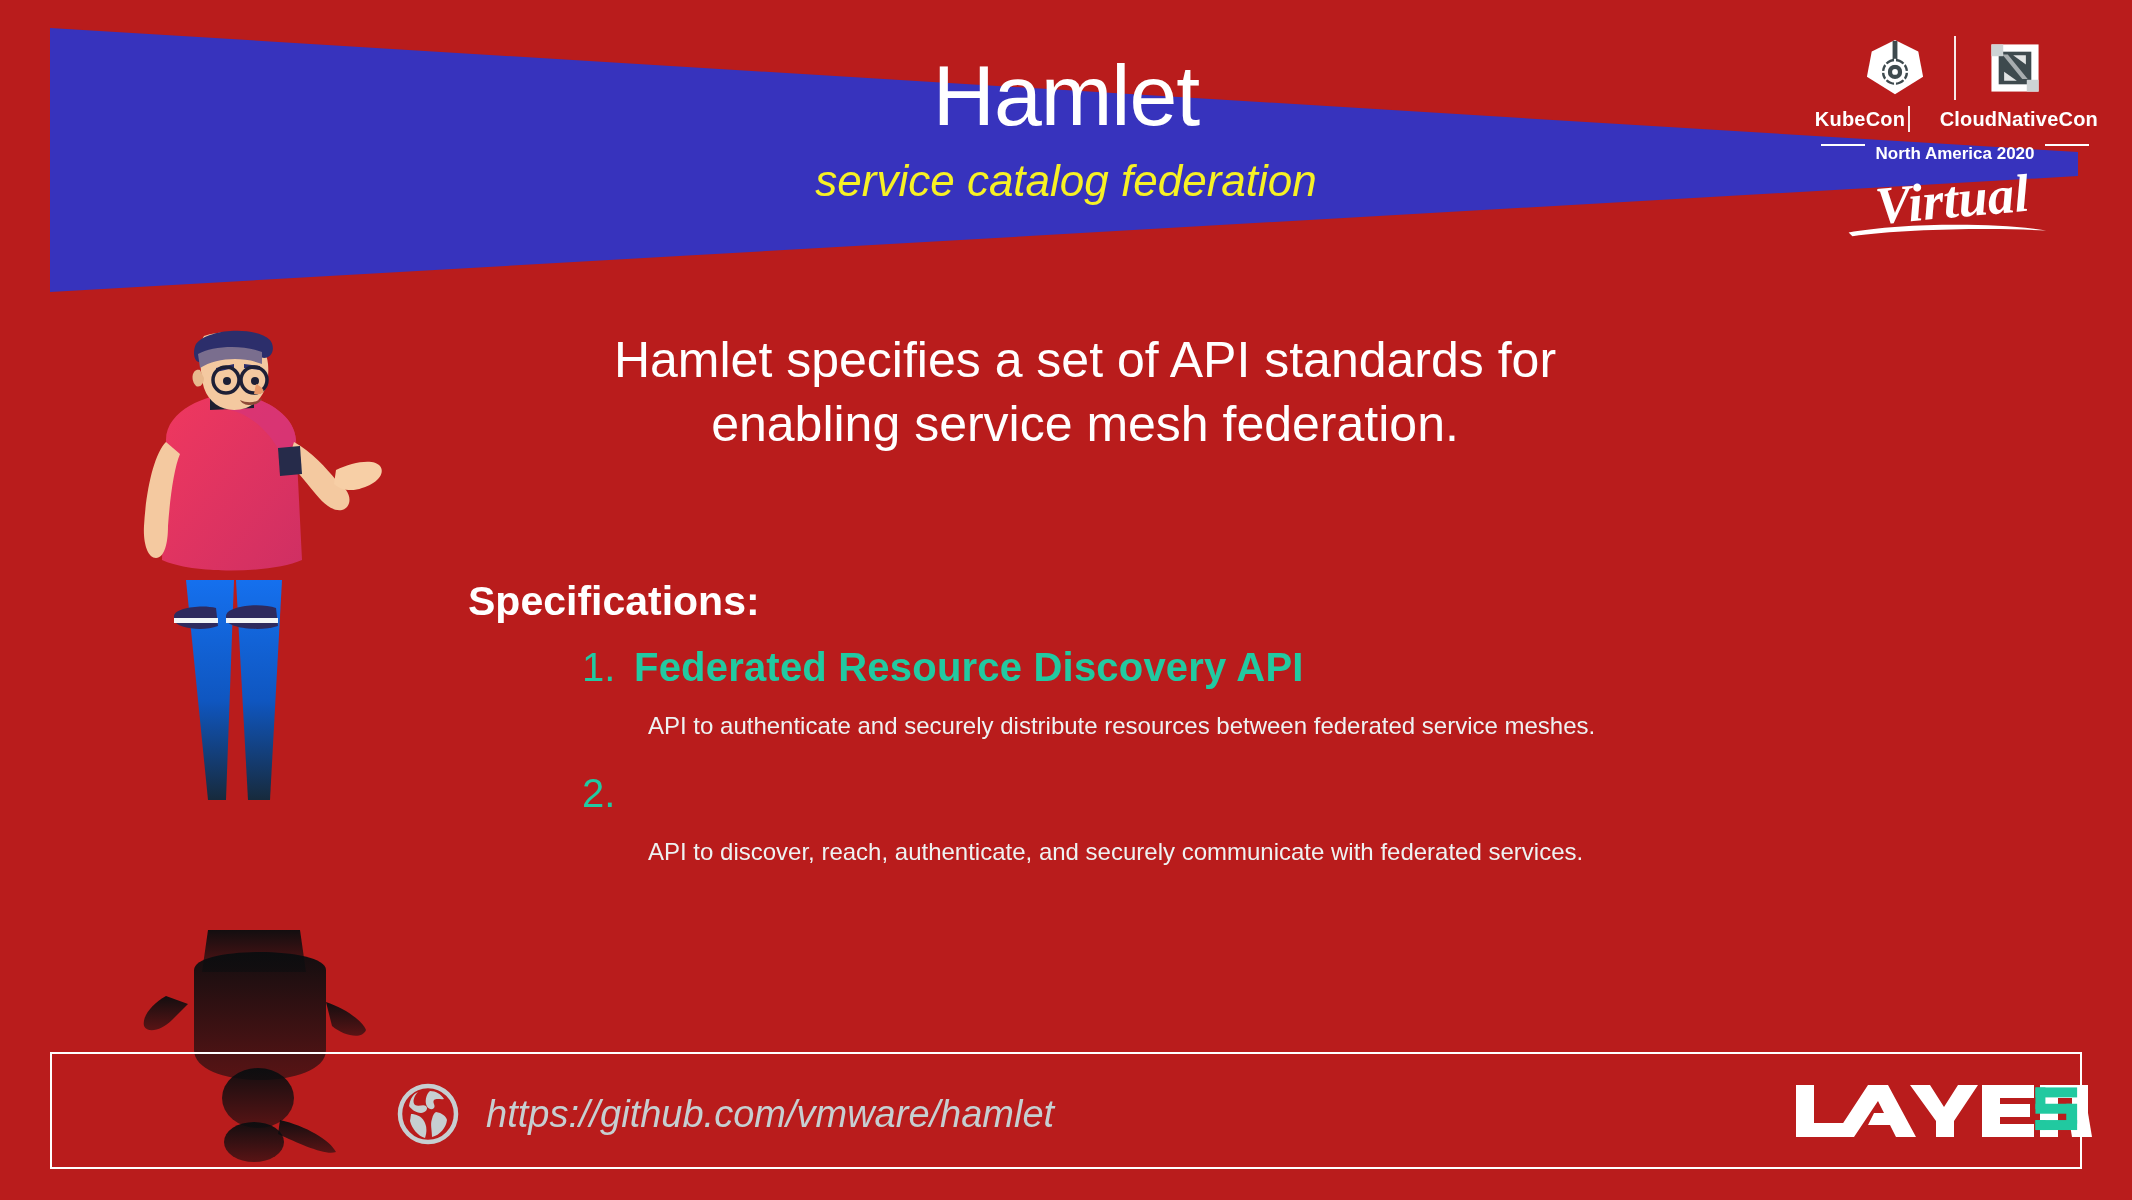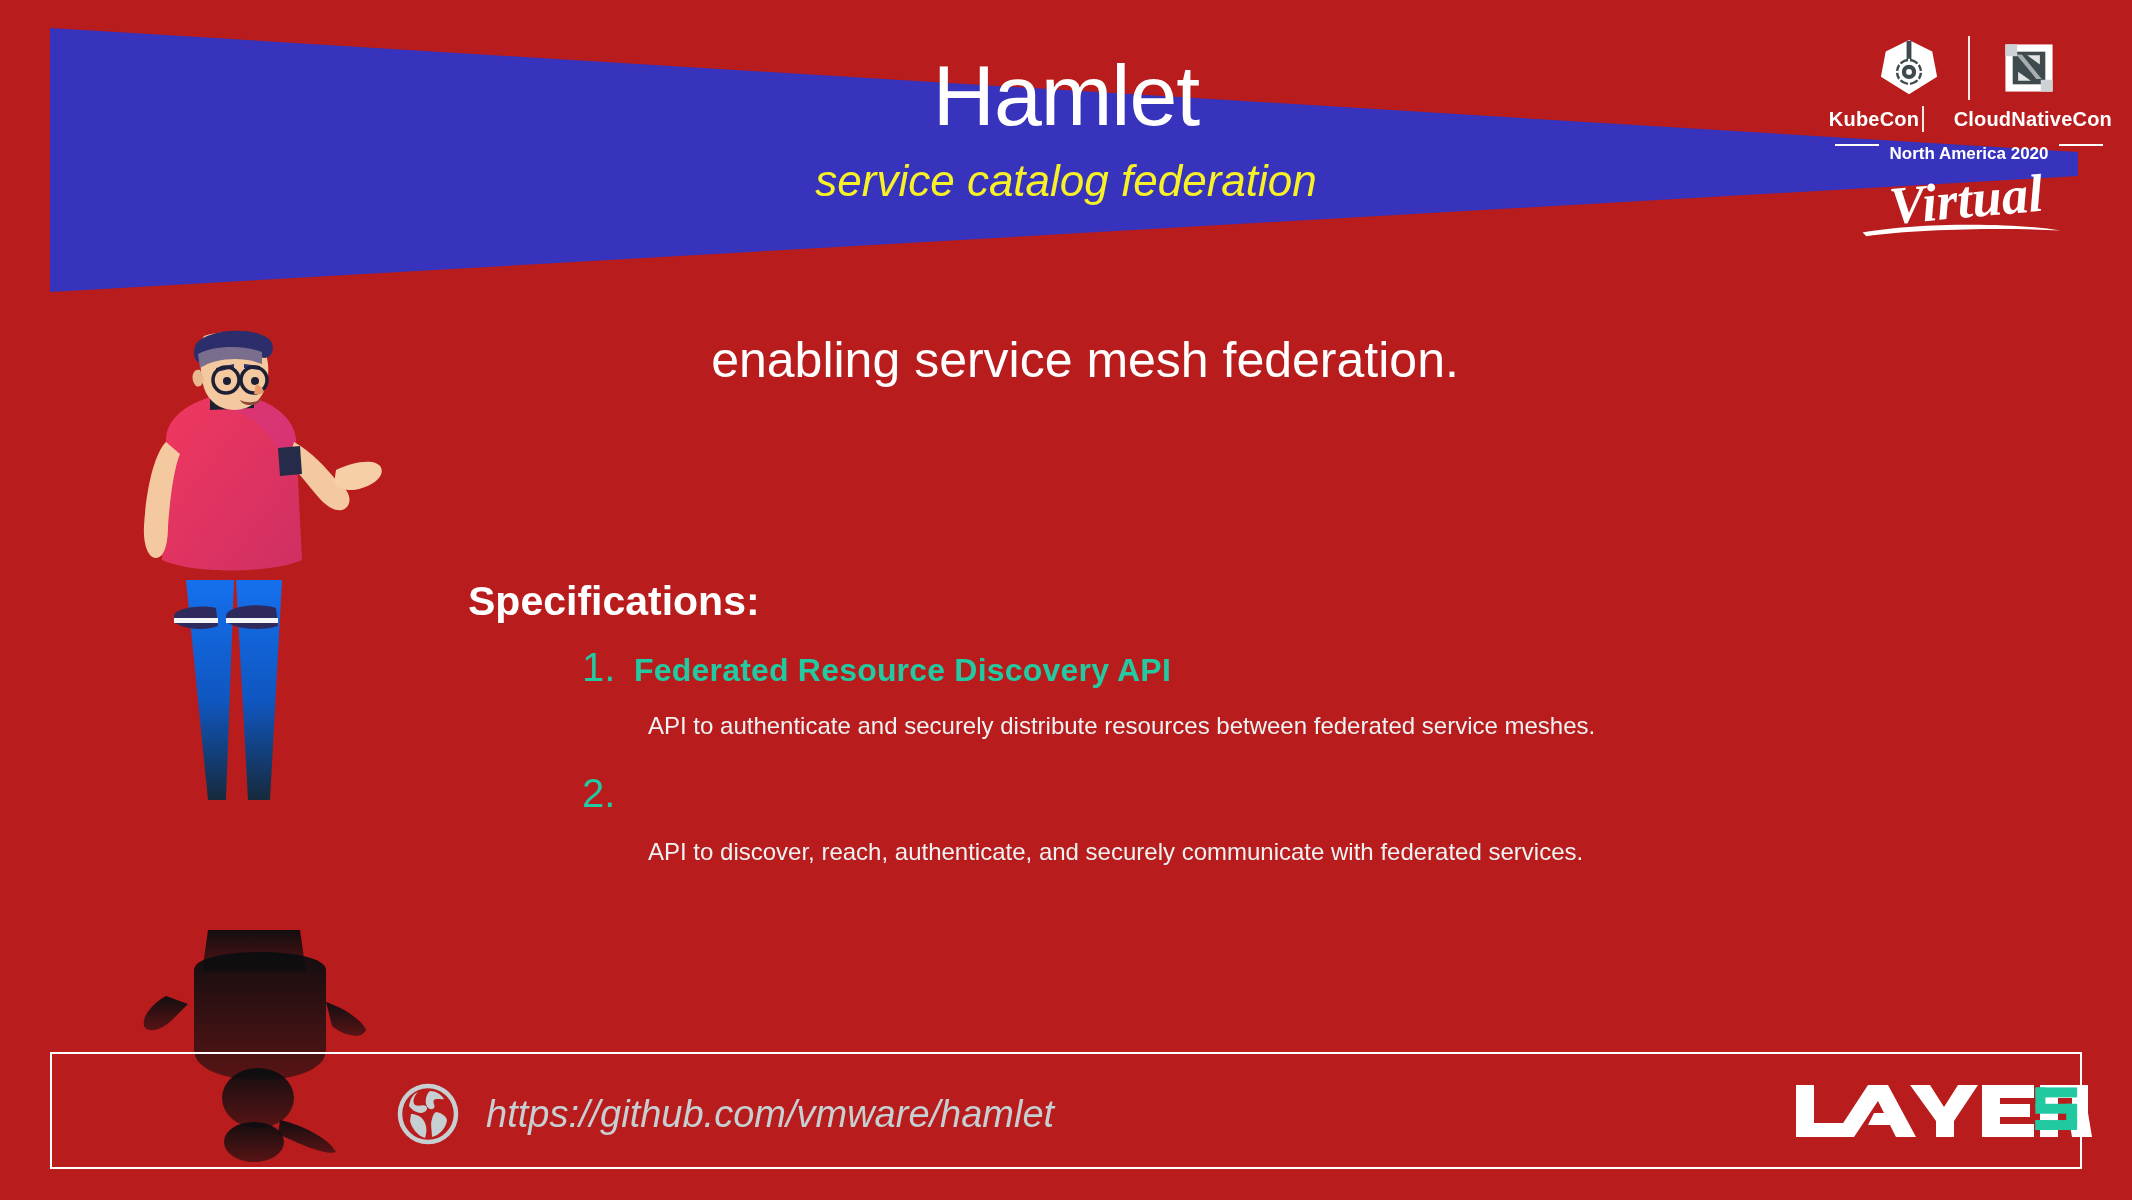--- a/index.html
+++ b/index.html
@@ -41,21 +41,21 @@
     margin-top:18px;
     font-size:44px;
     font-style:italic;
     font-weight:400;
     color:#f7f125;
     font-family:"Liberation Sans", sans-serif;
   }
 
   
   .kubecon-lockup {
-    position:absolute; right:8px; top:34px;
+    position:absolute; right:22px; top:34px;
     width:310px;
     z-index:7;
     text-align:center;
     color:#ffffff;
   }
   .kc-logos {
     display:flex; align-items:center; justify-content:center;
     gap:0px; height:68px;
   }
   .kc-mark { width:70px; height:66px; display:flex; align-items:center; justify-content:center; }
@@ -110,21 +110,21 @@
   .spec-item { margin-bottom:30px; }
   .spec-title-row {
     display:flex; align-items:baseline; gap:14px;
     padding-left:104px;
   }
   .spec-num {
     font-size:40px; font-weight:400; color:#22c9a1;
     min-width:38px;
   }
   .spec-name {
-    font-size:32px; font-weight:bold; color:#22c9a1;
+    font-size:40px; font-weight:bold; color:#22c9a1;
     letter-spacing:.2px;
     text-align:center;
   }
   .spec-desc {
     padding-left:170px;
     margin-top:20px;
     font-size:24px;
     font-weight:400;
     color:#eef2f2;
     line-height:1.3;
@@ -294,20 +294,21 @@
     <circle cx="124" cy="50" r="13" fill="none" stroke="#1d1f35" stroke-width="3.5"></circle>
     <path d="M109,50 L111,50" stroke="#1d1f35" stroke-width="3.5"></path>
     <circle cx="97" cy="51" r="4" fill="#1d1f35"></circle>
     <circle cx="125" cy="51" r="4" fill="#1d1f35"></circle>
 
     <path d="M126,54 C134,58 136,62 130,64 L124,64 Z" fill="#e89a6a"></path>
     <path d="M110,70 C118,74 128,72 132,68 C130,76 114,78 110,70 Z" fill="#8e4a38"></path>
   </svg>
 
   <div class="intro">
+    <div>Hamlet specifies a set of API standards for</div>
     <div>enabling service mesh federation.</div>
   </div>
 
   <div class="spec-heading">Specifications:</div>
 
   <div class="spec-list">
     <div class="spec-item">
       <div class="spec-title-row">
         <span class="spec-num">1.</span>
         <span class="spec-name">Federated Resource Discovery API</span>

